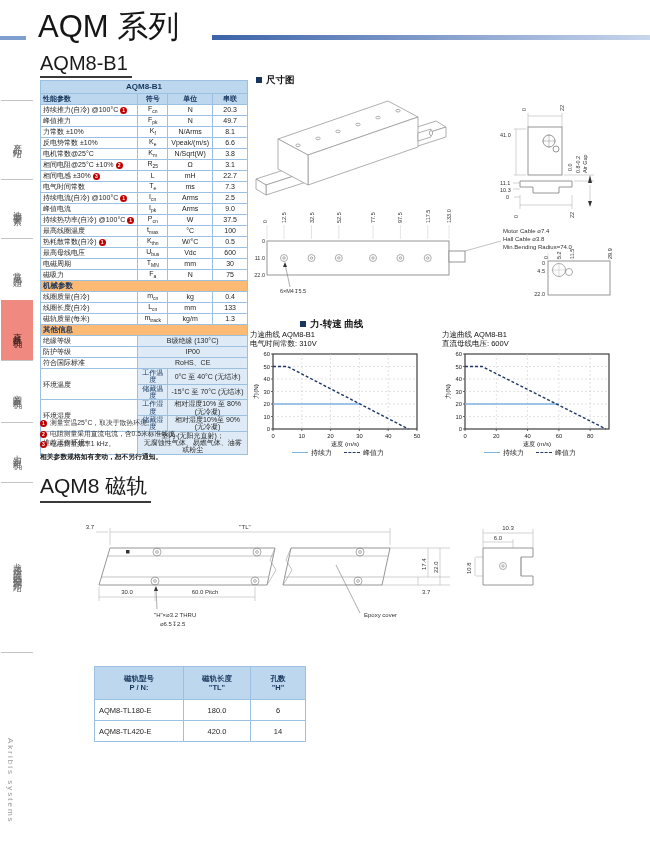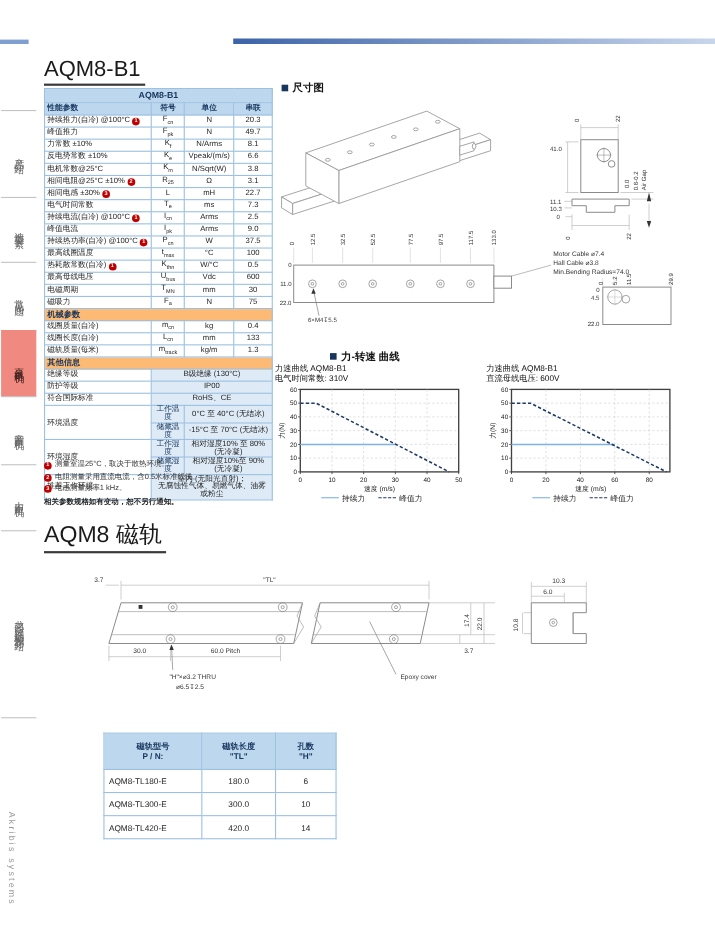--- a/index.html
+++ b/index.html
@@ -67,20 +67,21 @@
       <div class="side-item first" style="top: 100px; height: 78px;">产品介绍</div>
       <div class="side-item" style="top: 178px; height: 60px;">选型要素</div>
       <div class="side-item" style="top: 238px; height: 62px;">常见问题</div>
       <div class="side-item active" style="top: 300px; height: 60px;">直线电机</div>
       <div class="side-item" style="top: 360px; height: 62px;">音圈电机</div>
       <div class="side-item" style="top: 422px; height: 60px;">力矩电机</div>
       <div class="side-item" style="top: 482px; height: 170px;">龙门平台的运动控制介绍</div>
     </nav>
   <div class="brand-vert">Akribis  systems</div>
 
+  <h1 class="title">AQM 系列</h1>
   <div class="bar-left"></div>
   <div class="bar-right"></div>
 
   <h2 class="h2" id="h-model">AQM8-B1</h2>
 
   <div id="spec-wrap">
     <table id="spec-table">
       <colgroup>
           <col style="width:98px">
           <col style="width:30px">
@@ -609,25 +610,20 @@
           </th>
         </tr>
       </thead>
       <tbody>
         <tr>
           <td class="left">AQM8-TL180-E</td>
           <td>180.0</td>
           <td>6</td>
         </tr>
         <tr>
-          <td class="left">AQM8-TL300-E</td>
-          <td>300.0</td>
-          <td>10</td>
-        </tr>
-        <tr>
           <td class="left">AQM8-TL420-E</td>
           <td>420.0</td>
           <td>14</td>
         </tr>
       </tbody>
   </table>
 
 </div>
 
 </body></html>

